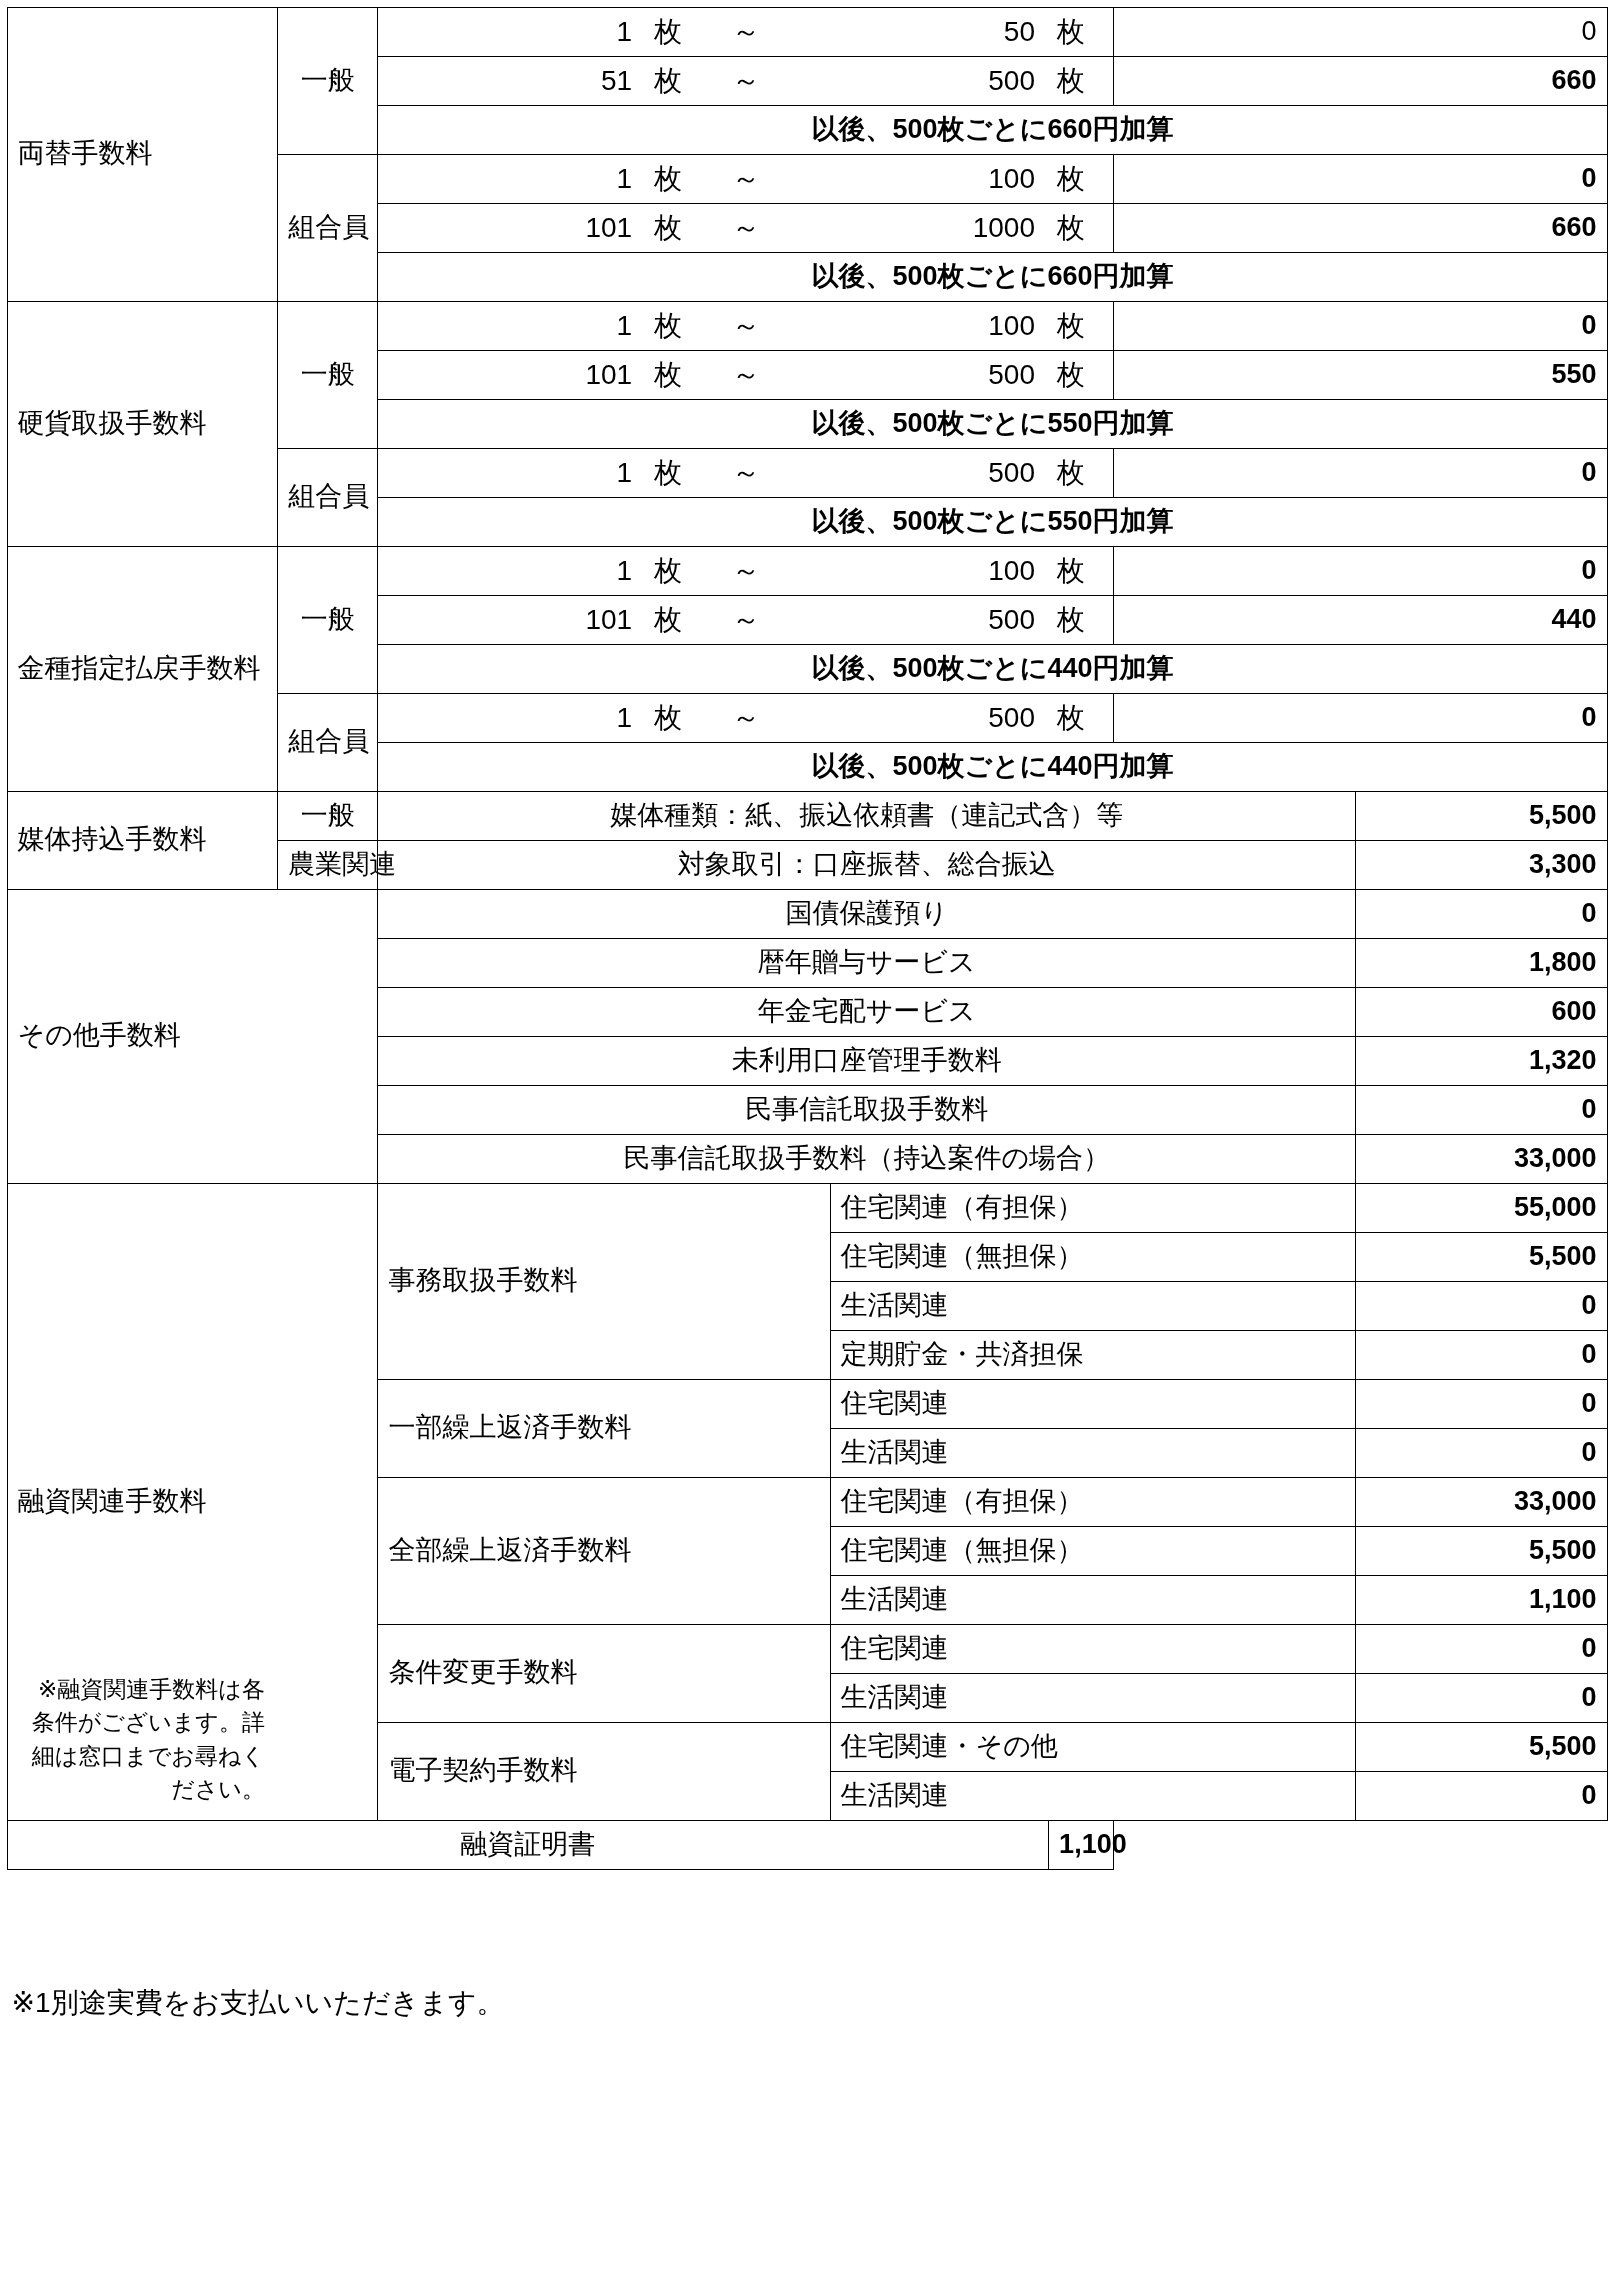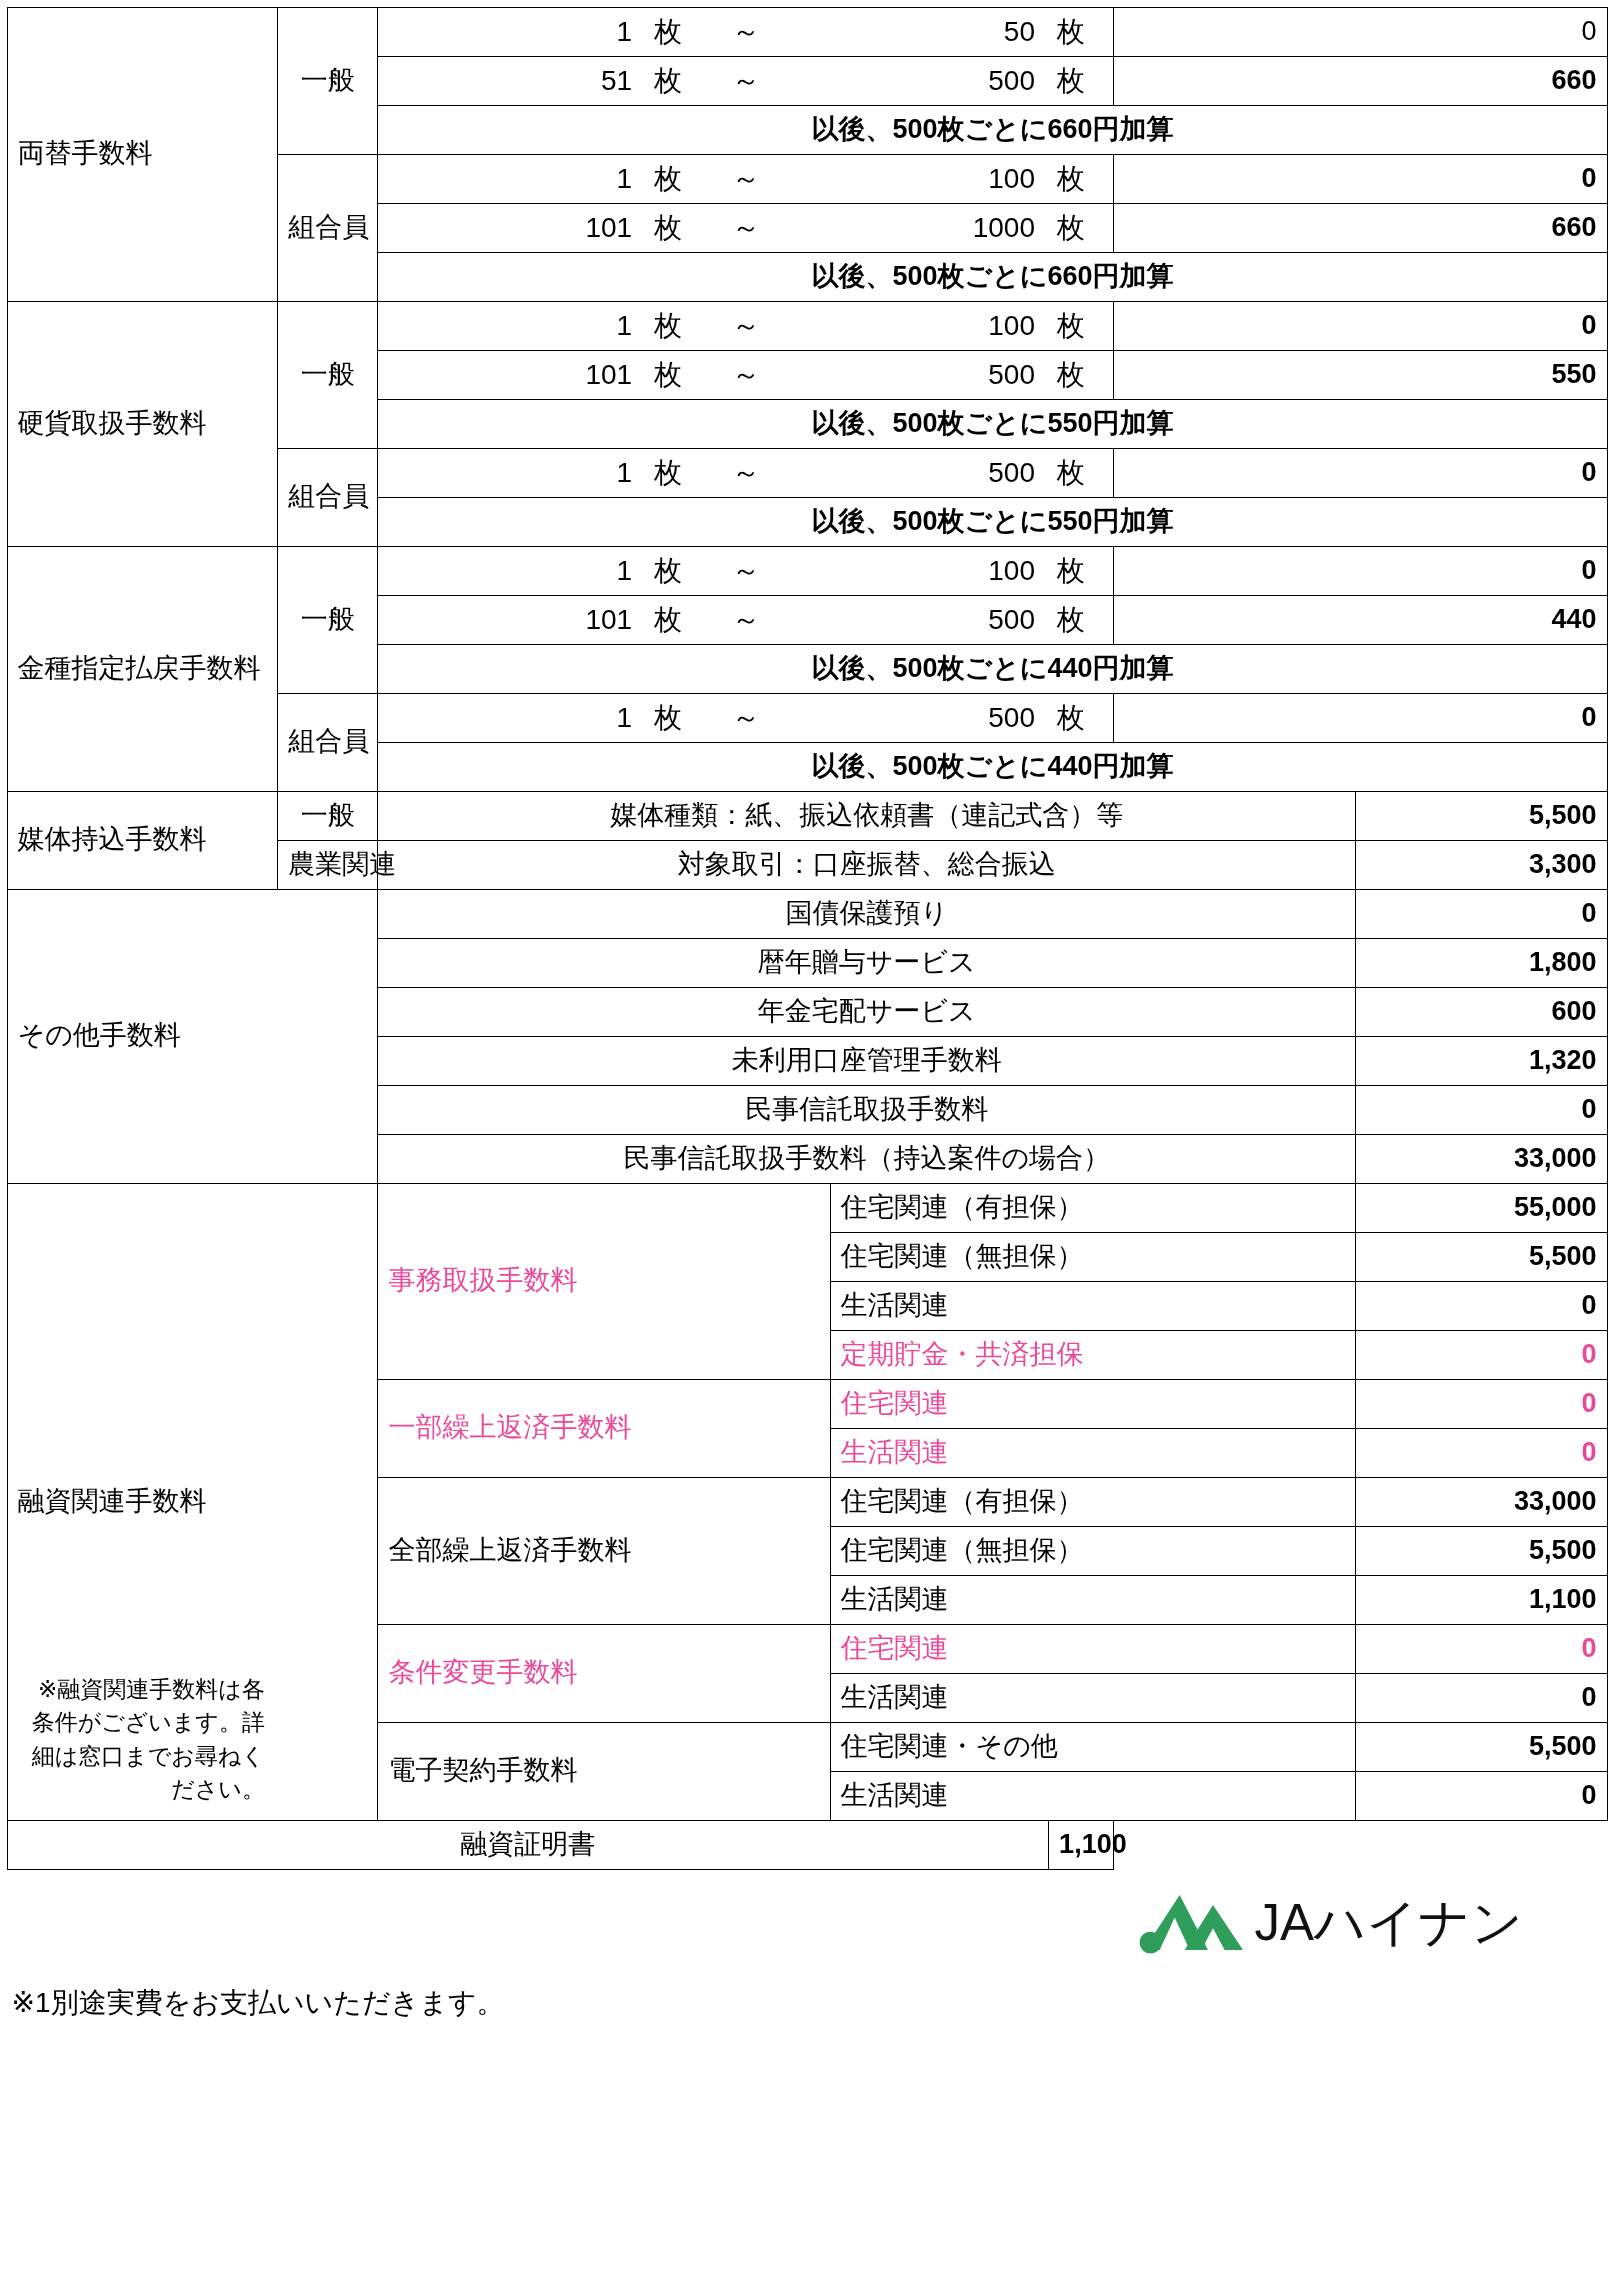--- a/index.html
+++ b/index.html
@@ -69,21 +69,21 @@
     padding-left: 11.6px;
   }
   .note-row {
     text-align: center;
     font-size: 27px;
   }
   .item-center {
     text-align: left;
     font-size: 27px;
   }
-  .red { color: #ec4899; }
+  .red { color: #000000; }
 
   
   .qty {
     padding: 0;
   }
   .qty-grid {
     display: grid;
     grid-template-columns: 1fr 65px 91px 1fr 65px;
     align-items: center;
     height: 100%;
@@ -409,23 +409,15 @@
   <tr>
     <td class="desc thick-top thick-bottom" colspan="6" style="height:48px">融資証明書</td>
     <td class="amount thick-top thick-bottom thick-right">1,100</td>
   </tr>
 
   </tbody>
 </table>
 
 <div class="footnote">※1別途実費をお支払いいただきます。</div>
 
-<div class="logo">
-  <svg class="logo-mark" viewBox="0 0 132 78">
-    <circle cx="15" cy="63" r="13" fill="#2f9e5a"></circle>
-    <polygon points="50,6 84,72 62,72 44,33 26,72 7,72" fill="#2f9e5a"></polygon>
-    <polygon points="90,18 126,72 104,72 90,46 76,72 56,72" fill="#2f9e5a"></polygon>
-  </svg>
-  <span class="logo-text">JAハイナン</span>
+
 </div>
 
-</div>
-
 
 </body></html>

